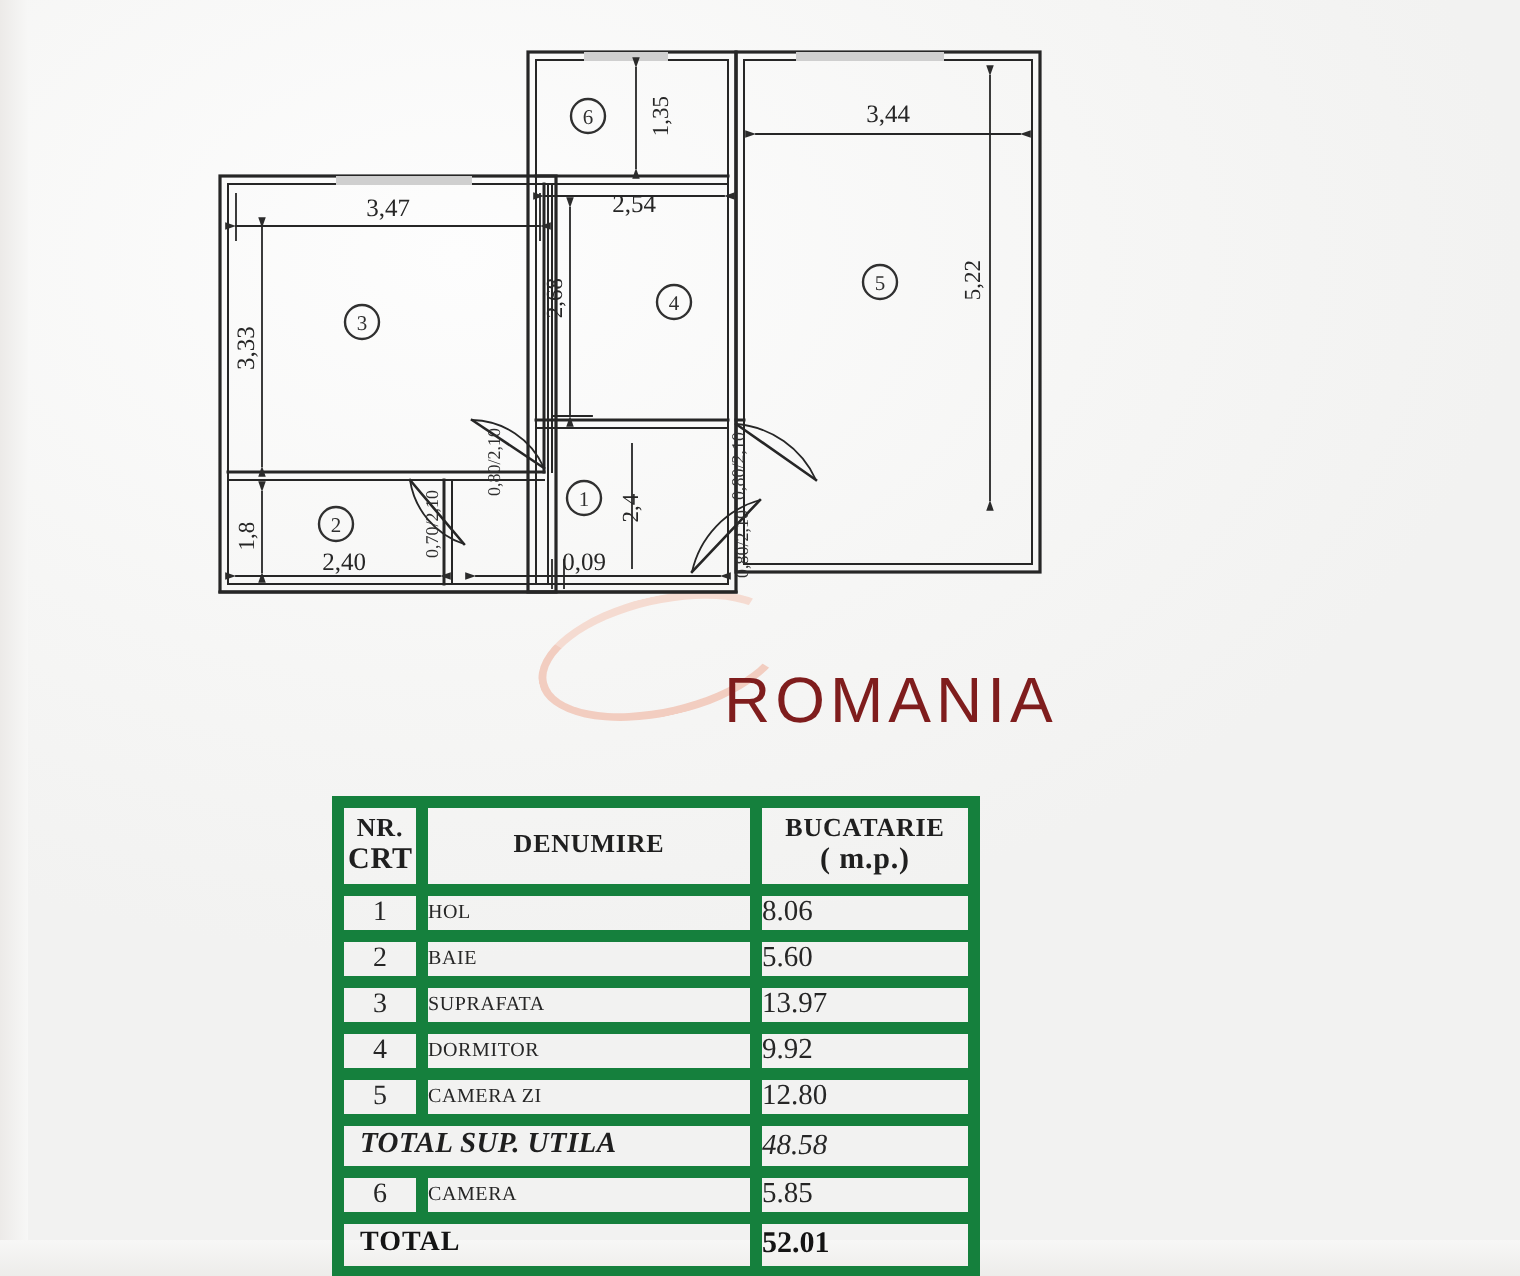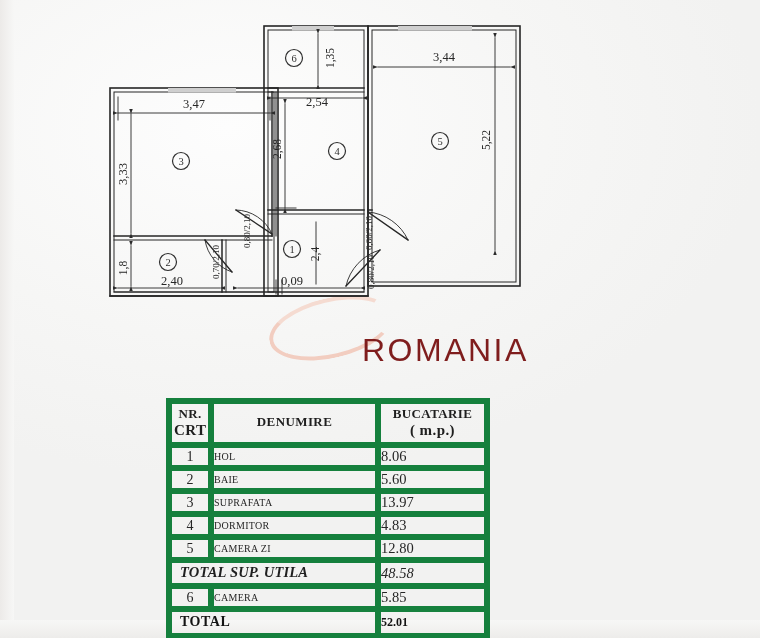--- a/index.html
+++ b/index.html
@@ -145,21 +145,21 @@
   tr.grandtotal td.den-span {
     font-weight: bold;
     font-size: 14px;
     letter-spacing: 0.5px;
     text-align: left;
     padding: 2px 0 3px 8px;
     color: #141414;
   }
   tr.grandtotal td.sup {
     font-weight: bold;
-    font-size: 12px;
+    font-size: 15px;
     color: #141414;
   }
   .hdr-sub {
     display: block;
     font-size: 15px;
     font-weight: bold;
   }
 </style>
 </head>
 <body>
@@ -362,21 +362,21 @@
             <td class="sup">5.60</td>
           </tr>
           <tr>
             <td class="nr">3</td>
             <td class="den">SUPRAFATA</td>
             <td class="sup">13.97</td>
           </tr>
           <tr>
             <td class="nr">4</td>
             <td class="den">DORMITOR</td>
-            <td class="sup">4.83</td>
+            <td class="sup">9.92</td>
           </tr>
           <tr>
             <td class="nr">5</td>
             <td class="den">CAMERA ZI</td>
             <td class="sup">12.80</td>
           </tr>
           <tr class="subtotal">
             <td class="den-span" colspan="2">TOTAL SUP. UTILA</td>
             <td class="sup">48.58</td>
           </tr>

